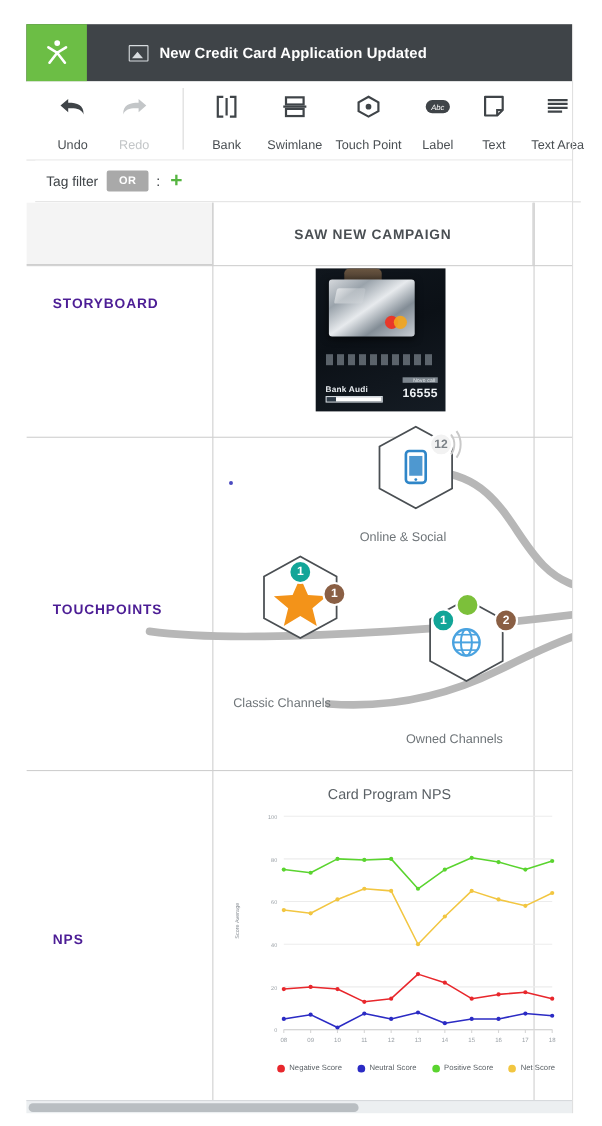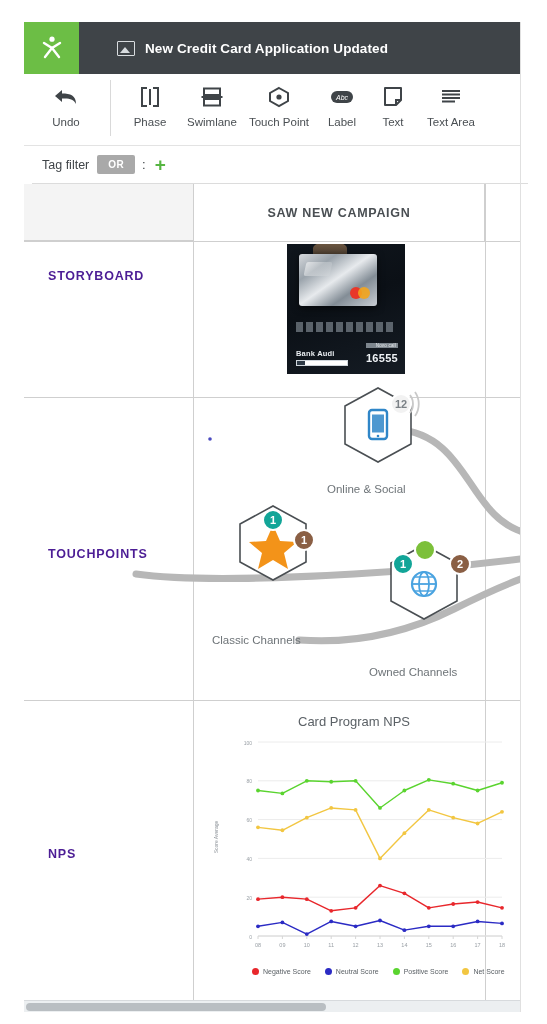--- a/index.html
+++ b/index.html
@@ -71,21 +71,21 @@
     display: flex; flex-direction: column;
     align-items: center; justify-content: flex-start;
     padding-top: 9px;
     flex: 0 0 auto;
   }
   .tb-item .glyph {
     height: 28px;
     display: flex; align-items: center; justify-content: center;
   }
   .tb-item .lbl {
-    margin-top: 5px;
+    margin-top: 15px;
     font-size: 11.5px;
     color: #4a4f53;
     white-space: nowrap;
   }
   .tb-item.disabled .lbl { color: #c3c6c8; }
 
   
   .tagbar {
     position: absolute; left: 32px; top: 146px;
     width: 496px; height: 38px;
@@ -288,35 +288,43 @@
 
       <div class="tb-item" style="width:56px;margin-left:14px;">
         <span class="glyph">
           <svg width="26" height="20" viewBox="0 0 26 20">
             <path d="M9 3 L2 9 L9 15 L9 11.5 C16 11 21 12 23 17 C23 8.5 17.5 6.5 9 6.5 Z" fill="#3f4448"></path>
           </svg>
         </span>
         <span class="lbl">Undo</span>
       </div>
 
+      <div class="tb-item disabled" style="width:56px;">
+        <span class="glyph">
+          <svg width="26" height="20" viewBox="0 0 26 20">
+            <path d="M17 3 L24 9 L17 15 L17 11.5 C10 11 5 12 3 17 C3 8.5 8.5 6.5 17 6.5 Z" fill="#c3c6c8"></path>
+          </svg>
+        </span>
+        <span class="lbl">Redo</span>
+      </div>
     </div>
 
     <div class="tb-sep" style="margin-left:16px;"></div>
 
     <div class="tb-group" style="margin-left:8px;">
 
       <div class="tb-item">
         <span class="glyph">
           <svg width="24" height="22" viewBox="0 0 24 22">
             <path d="M9 2 L4 2 L4 20 L9 20" stroke="#3f4448" stroke-width="2" fill="none"></path>
             <path d="M15 2 L20 2 L20 20 L15 20" stroke="#3f4448" stroke-width="2" fill="none"></path>
             <line x1="12" y1="3" x2="12" y2="19" stroke="#3f4448" stroke-width="2"></line>
           </svg>
         </span>
-        <span class="lbl">Phase</span>
+        <span class="lbl">Bank</span>
       </div>
 
       <div class="tb-item">
         <span class="glyph">
           <svg width="24" height="22" viewBox="0 0 24 22">
             <rect x="4" y="2.5" width="16" height="6.5" stroke="#3f4448" stroke-width="2" fill="none"></rect>
             <line x1="1.5" y1="11" x2="22.5" y2="11" stroke="#3f4448" stroke-width="2"></line>
             <rect x="4" y="13" width="16" height="6.5" stroke="#3f4448" stroke-width="2" fill="none"></rect>
           </svg>
         </span>

